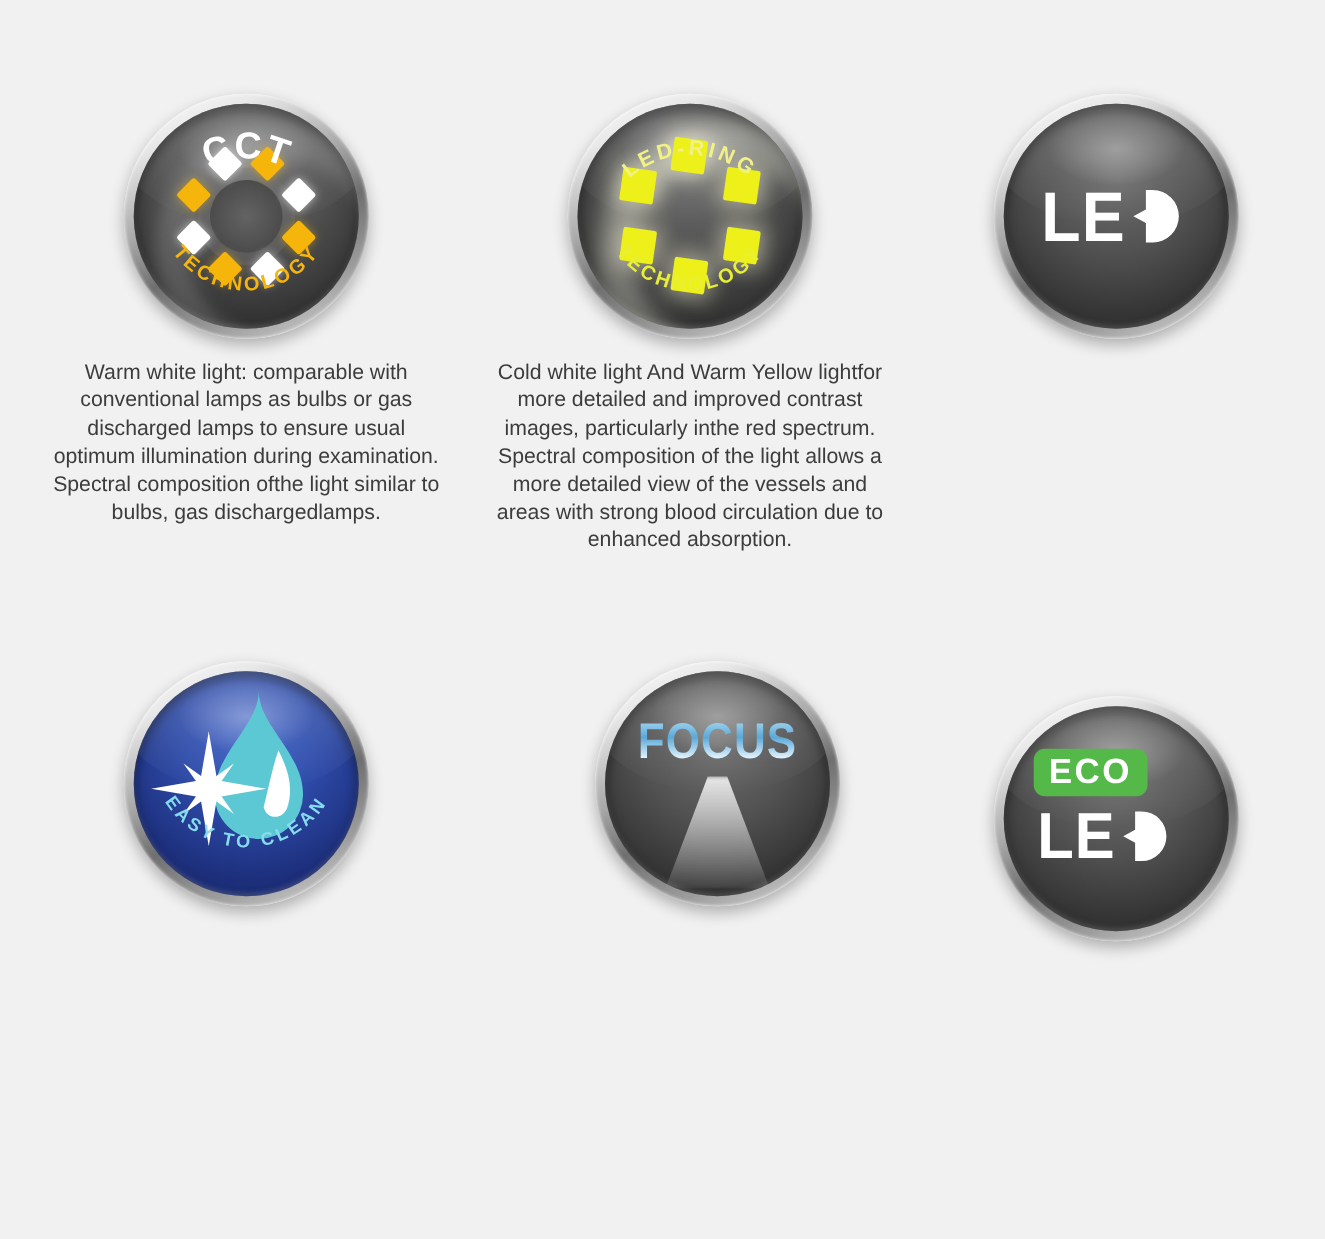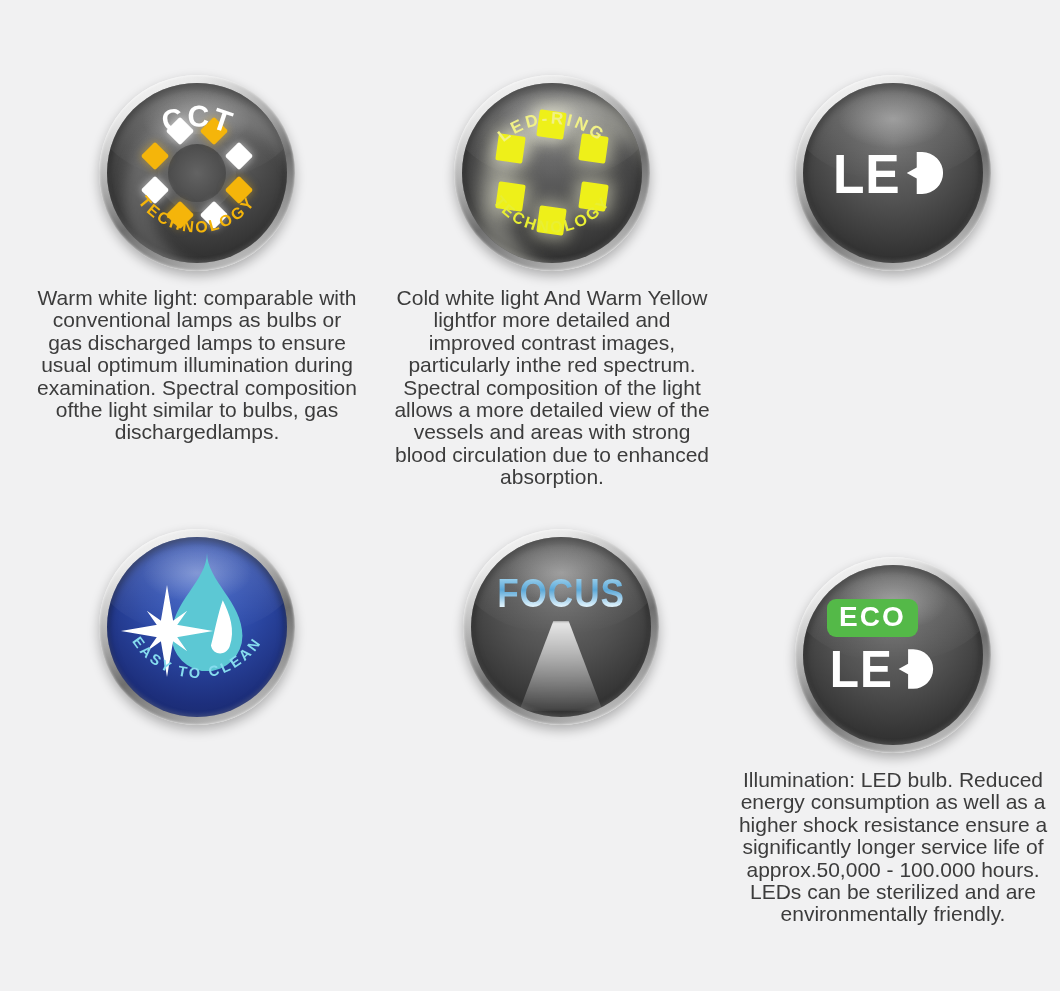--- a/index.html
+++ b/index.html
@@ -4,24 +4,24 @@
 <style>
   html,body{margin:0;padding:0;}
   body{background:#f1f1f2;font-family:"Liberation Sans","DejaVu Sans",sans-serif;}
   .page{position:relative;width:1060px;height:991px;background:#f1f1f2;overflow:hidden;}
 
   .cell{position:absolute;width:330px;text-align:center;}
   .cell-1{left:32px;top:75px;}
   .cell-2{left:387px;top:75px;}
   .cell-3{left:728px;top:75px;}
   .cell-4{left:32px;top:529px;}
-  .cell-5{left:396px;top:529px;}
+  .cell-5{left:409px;top:529px;}
   .cell-6{left:728px;top:557px;}
 
-  .desc{margin:16px auto 0;width:322px;font-size:21px;line-height:22.4px;color:#3c3c3c;}
+  .desc{margin:16px auto 0;width:322px;font-size:17px;line-height:22.4px;color:#3c3c3c;}
 
   
   .badge{position:relative;width:196px;height:196px;margin:0 auto;border-radius:50%;
     background:linear-gradient(155deg,#ffffff 0%,#e9e9e9 18%,#a8a8a8 42%,#6f6f6f 58%,#9d9d9d 78%,#e0e0e0 100%);
     box-shadow:0 5px 12px rgba(0,0,0,0.28), inset 0 0 3px rgba(255,255,255,0.9);}
   .inner{position:absolute;inset:8px;border-radius:50%;overflow:hidden;
     background:radial-gradient(circle at 50% 32%,#6e6e6e 0%,#525252 40%,#343434 74%,#262626 100%);
     box-shadow:inset 0 4px 9px rgba(0,0,0,0.55), inset 0 -2px 4px rgba(255,255,255,0.18);}
   .inner-blue{background:radial-gradient(circle at 52% 30%,#3e62c6 0%,#2c49a6 38%,#1d2f7c 72%,#17255f 100%);}
   .gloss{position:absolute;top:-18%;left:-6%;width:112%;height:72%;border-radius:50%;
@@ -199,16 +199,15 @@
           <span class="eco-pill">ECO</span>
           <div class="eco-led-row">
             <span class="led-le">LE</span>
             <svg class="led-d" viewBox="0 0 44 48">
               <path d="M14 1 L20 1 A23 23 0 0 1 20 47 L14 47 L14 30 L3 24 L14 18 Z" fill="#ffffff"></path>
             </svg>
           </div>
         </div>
       </div>
     </div>
-    <p class="desc">Illumination: LED bulb. Reduced energy consumption as well as a higher shock resistance ensure a significantly longer service life of approx.50,000 - 100.000 hours. LEDs can be sterilized and are environmentally friendly.</p>
   </div>
 
 </div>
 
 </body></html>

